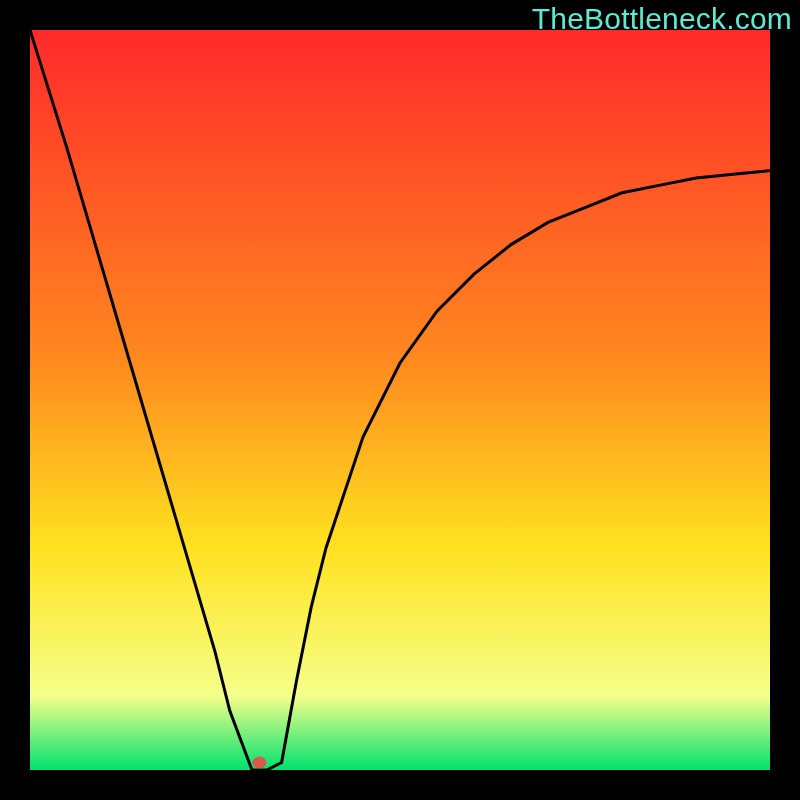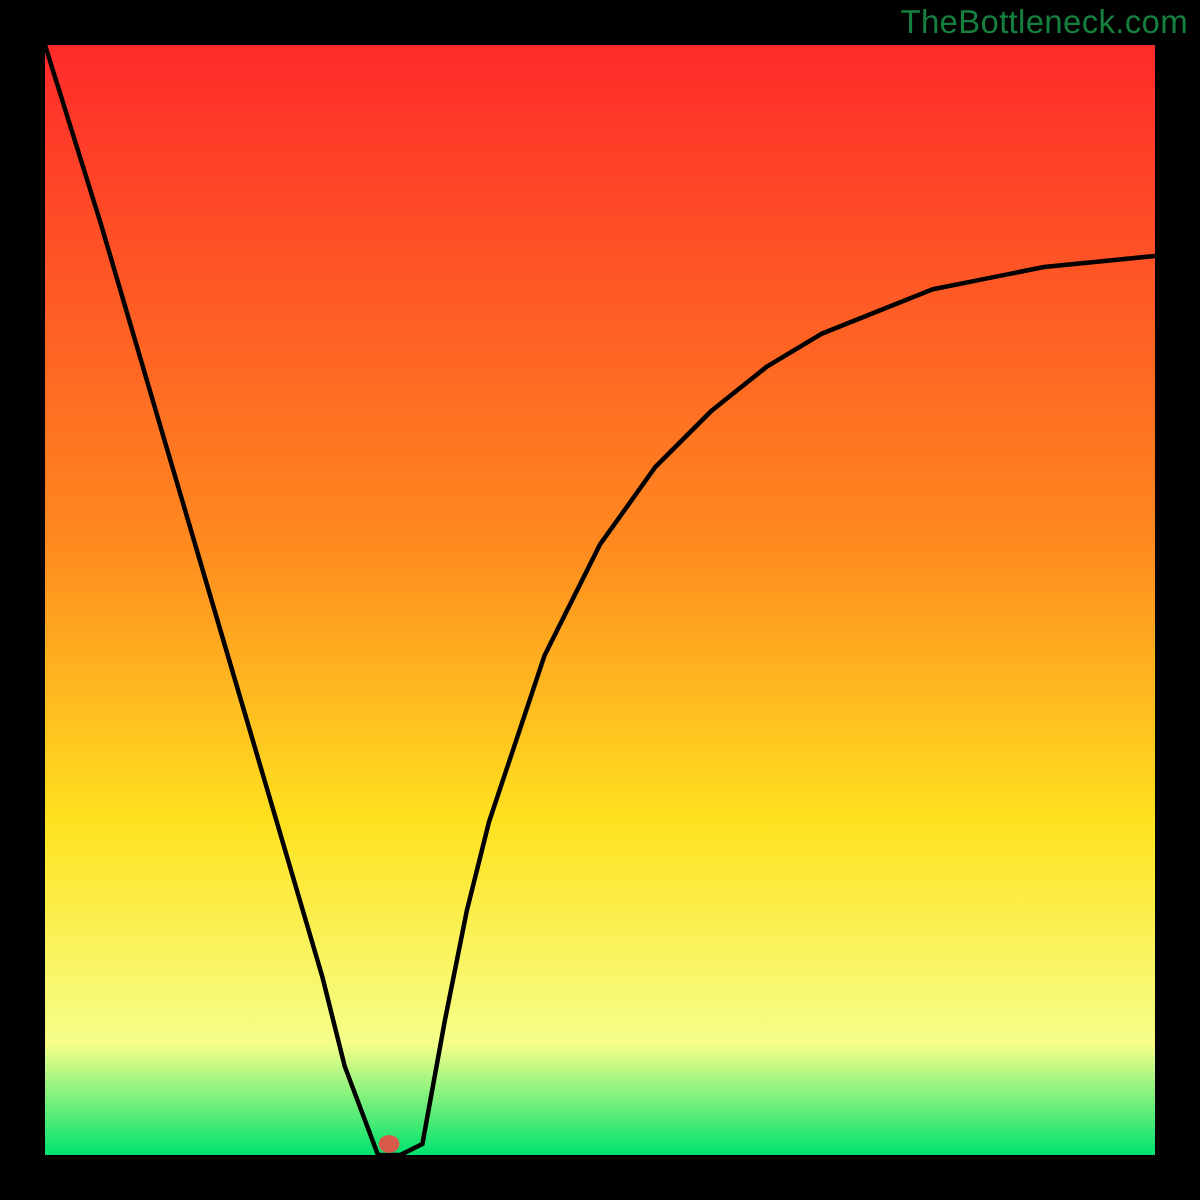--- a/index.html
+++ b/index.html
@@ -14,22 +14,22 @@
   .frame {
     position: relative;
     width: 800px;
     height: 800px;
     background: #000;
   }
   .watermark {
     position: absolute;
     top: 2px;
     right: 8px;
-    color: #15803d;
-    font-size: 22px;
+    color: #5eead4;
+    font-size: 30px;
     font-weight: 500;
     letter-spacing: 0.2px;
     user-select: none;
   }
   .plot-area {
     position: absolute;
     left: 30px;
     top: 30px;
     width: 740px;
     height: 740px;

